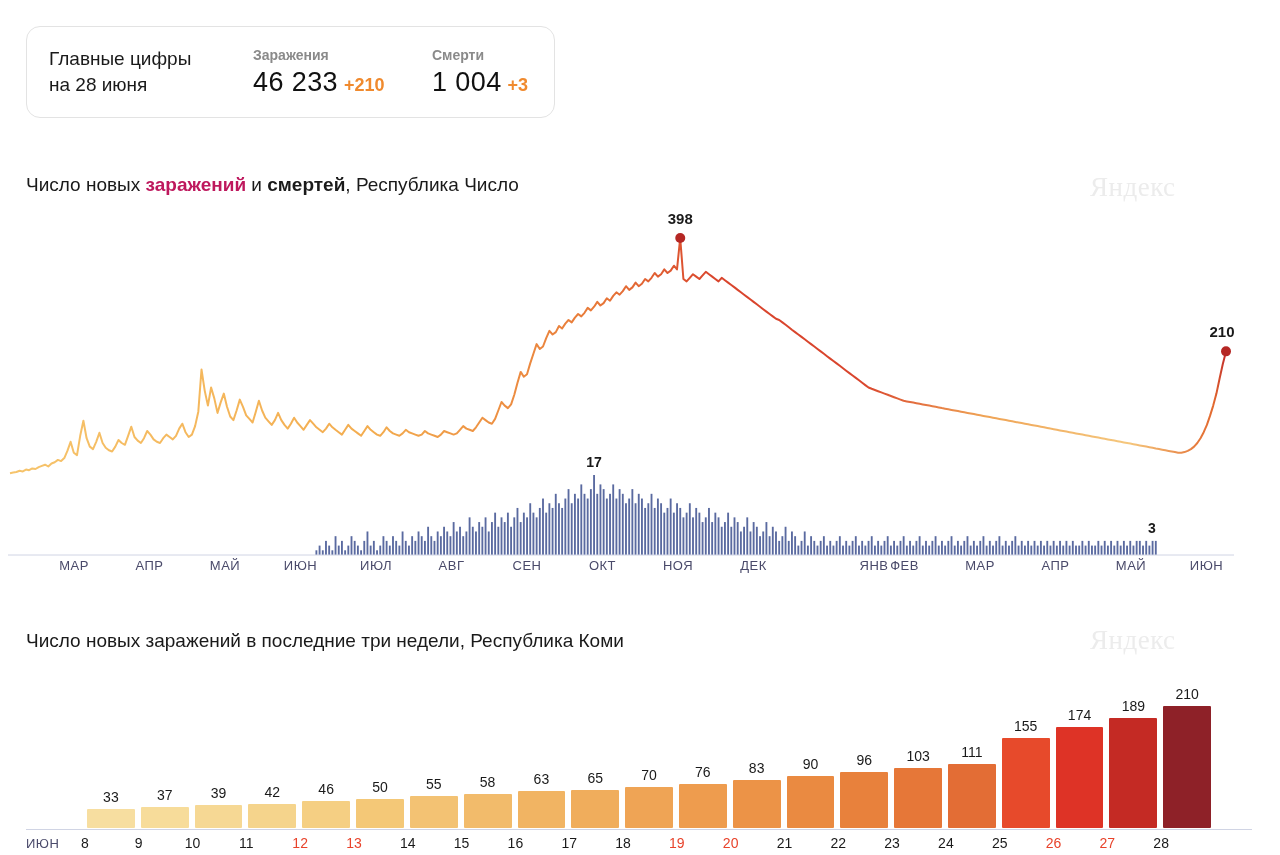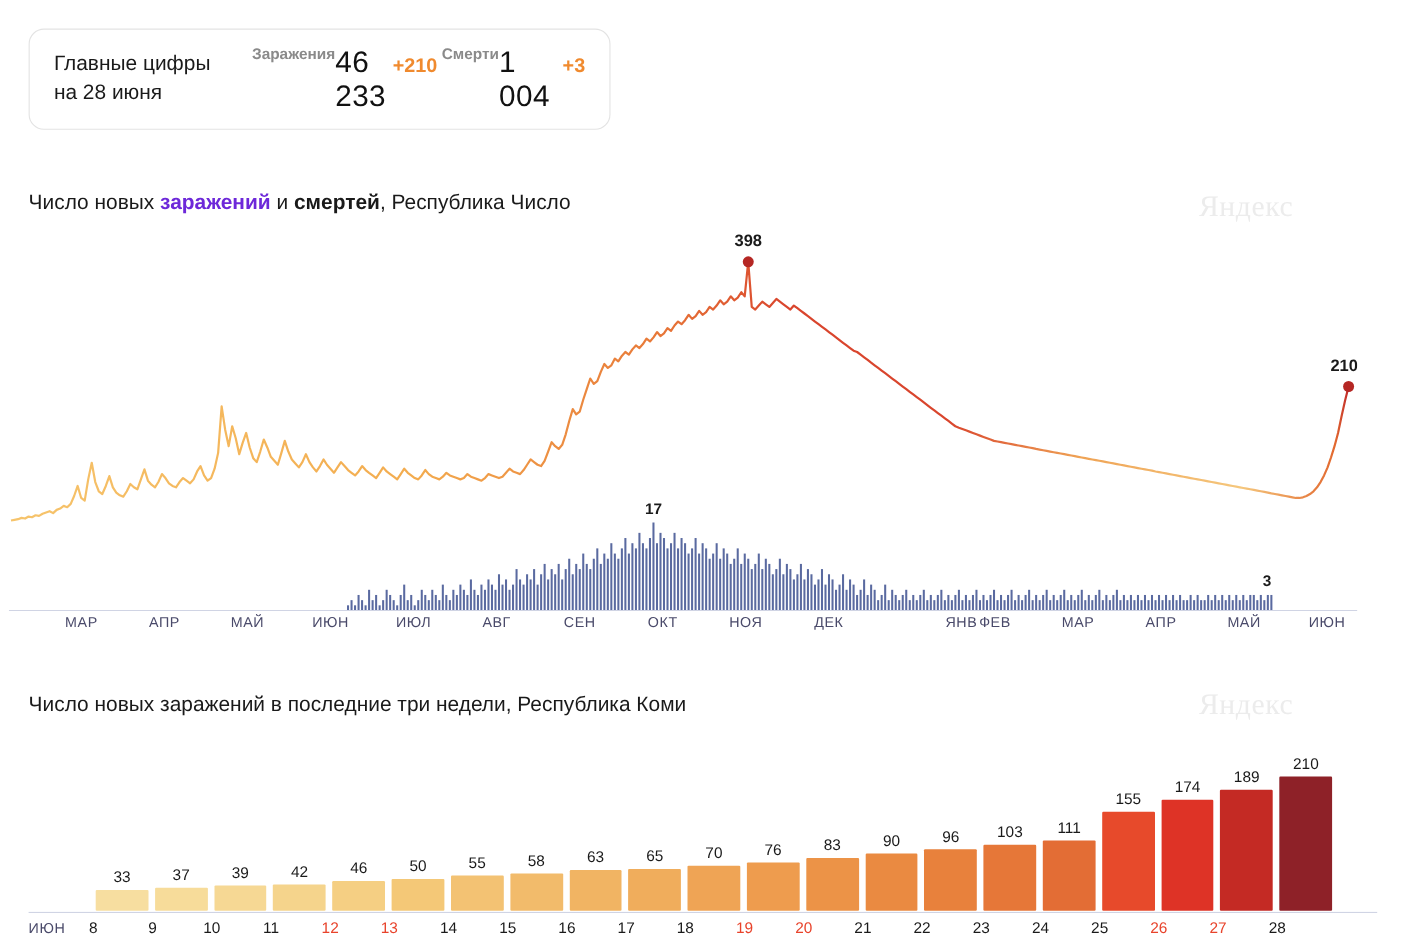--- a/index.html
+++ b/index.html
@@ -32,21 +32,21 @@
     padding: 0 22px;
   }
   .summary-title {
     font-size: 19px;
     line-height: 26px;
     color: #1a1a1a;
     width: 200px;
   }
   .summary-metric {
     display: flex;
-    flex-direction: row;
+    flex-direction: column;
     justify-content: center;
     margin-left: 4px;
   }
   .metric-label {
     font-size: 14px;
     color: #8a8a8a;
     margin-bottom: 4px;
     font-weight: bold;
   }
   .metric-row {
@@ -66,21 +66,21 @@
     margin-left: 6px;
   }
   .metric-cases { width: 175px; }
 
   
   .section-title {
     position: absolute;
     font-size: 19px;
     color: #1a1a1a;
   }
-  .section-title .hl-orange { color: #6d28d9; font-weight: bold; margin-top: 44px; }
+  .section-title .hl-orange { color: #be185d; font-weight: bold; margin-top: 44px; }
   .section-title .hl-dark { color: #1a1a1a; font-weight: bold; }
 
   .watermark {
     position: absolute;
     font-size: 27px;
     color: #ececec;
     font-family: "Liberation Serif", serif;
     letter-spacing: 0.5px;
   }
 

